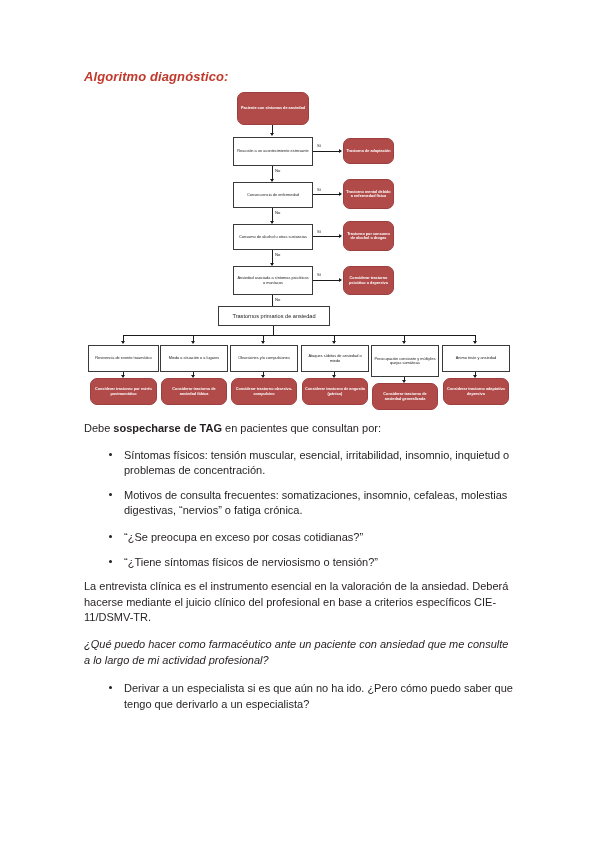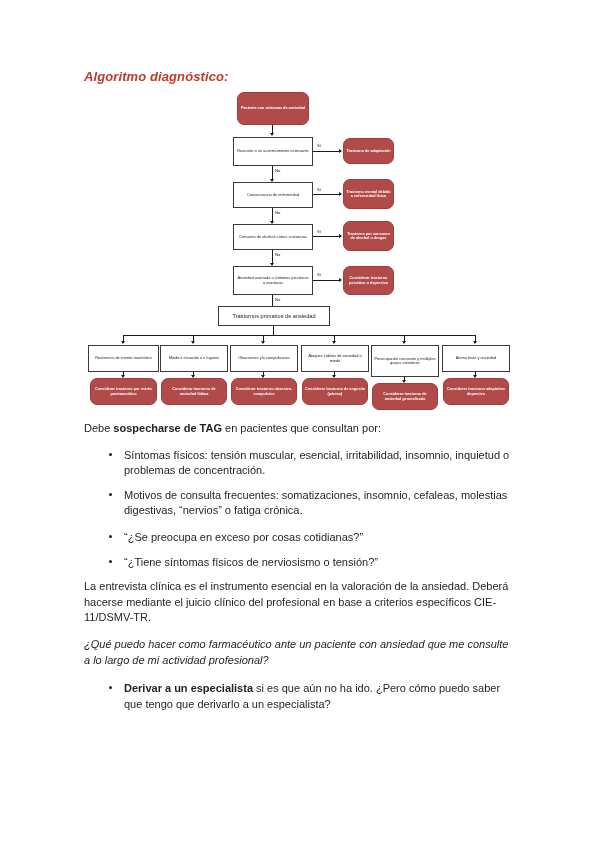--- a/index.html
+++ b/index.html
@@ -127,21 +127,21 @@
   .bullets li:before {
     content: "";
     position: absolute;
     left: 25px;
     top: 5px;
     width: 3px;
     height: 3px;
     background: #231f20;
     border-radius: 50%;
   }
-  .bullets li b { font-weight: bold; }
+  .bullets li b { font-weight: normal; }
 </style>
 </head>
 <body>
 
 <div class="page">
 
   <div class="doc-title">Algoritmo diagnóstico:</div>
 
   <div class="flow">
 

